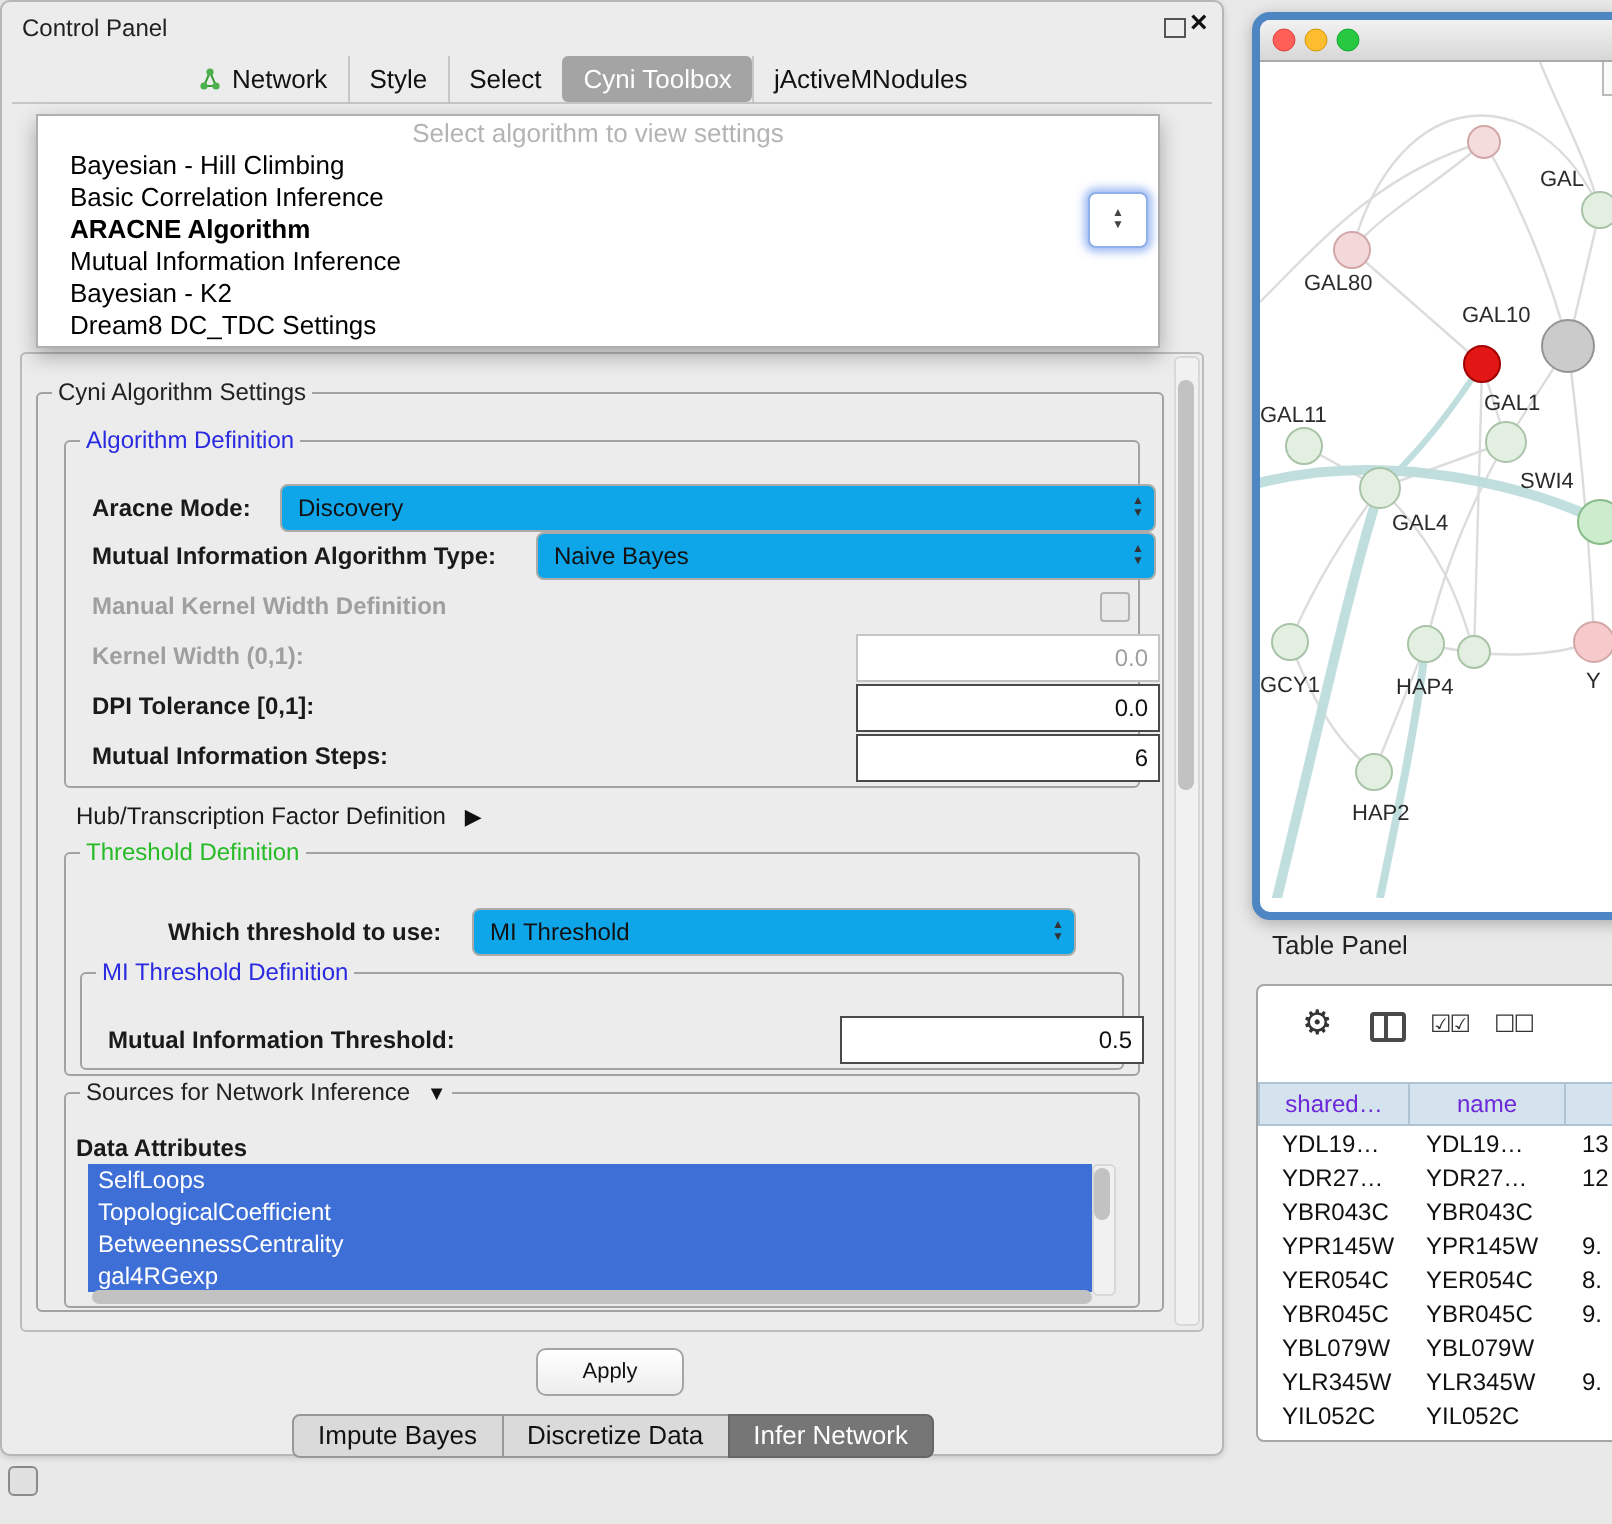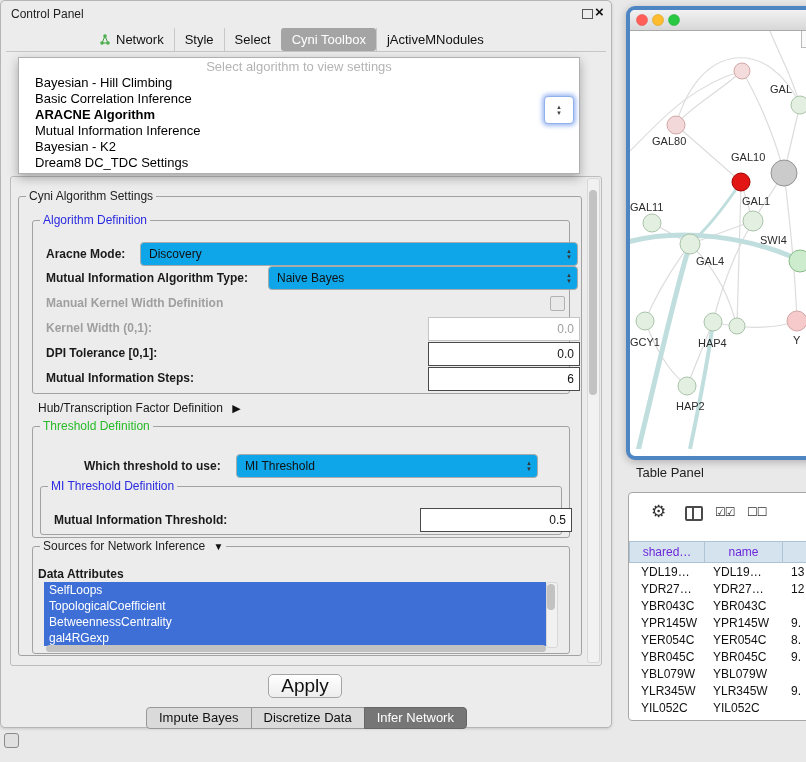--- a/index.html
+++ b/index.html
@@ -30,21 +30,21 @@
   .combo{position:absolute;background:#0ea5e9;border:1px solid #ababab;border-radius:4px;font-size:12px;display:flex;align-items:center;padding-left:8px;color:#111}
   .combo .arrows{position:absolute;right:5px;top:0;bottom:0;display:flex;flex-direction:column;justify-content:center;gap:1px;font-size:6px;line-height:5px;color:#333}
   .field{position:absolute;background:#fff;border:1px solid #4a4a4a;font-size:12px;color:#111;display:flex;align-items:center;justify-content:flex-end;padding:1px 5px}
   .field.dis{border-color:#c4c4c4;color:#9f9f9f}
   .checkbox{position:absolute;width:13px;height:13px;border:1px solid #b2b2b2;border-radius:2px;background:#e9e9e9}
   .tri{display:inline-block;color:#111}
   .attrlist{position:absolute;background:#fff;overflow:hidden}
   .attr-row{height:16px;line-height:16px;background:#3e6fd6;color:#fff;font-size:12px;padding-left:5px;white-space:nowrap}
   .sb-track{position:absolute;background:#f1f1f1;border:1px solid #d8d8d8;border-radius:5px}
   .sb-thumb{position:absolute;background:#c2c2c2;border-radius:5px}
-  .btn{position:absolute;background:linear-gradient(#ffffff,#ededed);border:1px solid #a5a5a5;border-radius:5px;font-size:19px;display:flex;align-items:center;justify-content:center;color:#111}
+  .btn{position:absolute;background:linear-gradient(#ffffff,#ededed);border:1px solid #a5a5a5;border-radius:5px;font-size:11px;display:flex;align-items:center;justify-content:center;color:#111}
   .segbar{position:absolute;display:flex}
   .seg{line-height:20px;height:20px;padding:0 12px;font-size:13px;background:#dadada;border:1px solid #989898;margin-left:-1px;color:#111;white-space:nowrap}
   .seg.first{border-radius:4px 0 0 4px;margin-left:0}
   .seg.last{border-radius:0 4px 4px 0}
   .seg.sel{background:#767676;color:#fff;border-color:#666}
   .netwin{position:absolute;border:4px solid #4e86c4;border-radius:9px;background:#fff;overflow:hidden;box-shadow:0 2px 8px rgba(0,0,0,.25)}
   .titlebar{height:20px;background:linear-gradient(#f2f2f2,#d7d7d7);border-bottom:1px solid #aaa;position:relative}
   .netcontent{position:relative;background:#fff;height:418px}
   .birdseye{position:absolute;right:0;top:0;width:12px;height:16px;background:#fafafa;border-left:1px solid #bbb;border-bottom:1px solid #bbb}
   .tpanel-title{font-size:13px;color:#222}

